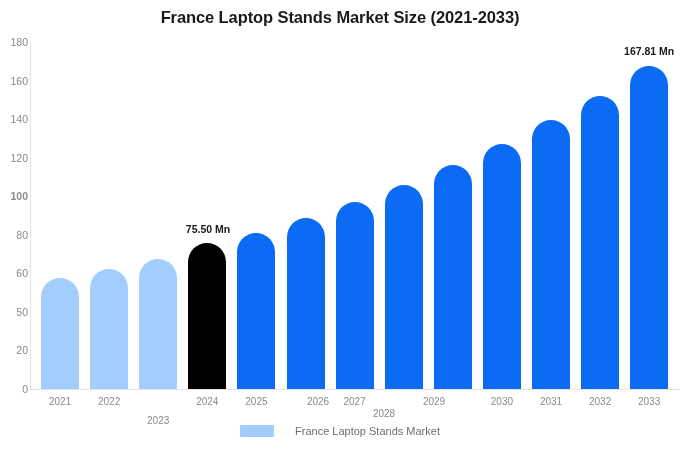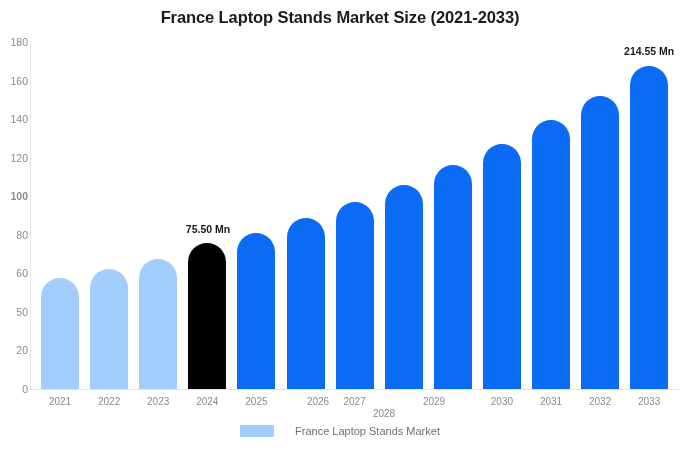--- a/index.html
+++ b/index.html
@@ -141,21 +141,21 @@
       <div class="y-tick" style="top: 80.5556px;">160</div>
       <div class="y-tick" style="top: 42px;">180</div>
     </div>
 
   <div id="bars-layer">
       <div class="bar" style="left: 41px; width: 38px; height: 111.04px; background: rgb(162, 205, 253);"></div>
       <div class="x-tick" style="left: 41px; width: 38px;">2021</div>
       <div class="bar" style="left: 90.1px; width: 38px; height: 119.908px; background: rgb(162, 205, 253);"></div>
       <div class="x-tick" style="left: 90.1px; width: 38px;">2022</div>
       <div class="bar" style="left: 139.2px; width: 38px; height: 130.125px; background: rgb(162, 205, 253);"></div>
-      <div class="x-tick" style="left: 139.2px; width: 38px;">2023</div>
+      <div class="x-tick" style="left: 139.2px; width: 38px; margin-top: 19px;">2023</div>
       <div class="bar" style="left: 188.3px; width: 38px; height: 145.547px; background: rgb(0, 0, 0);"></div>
       <div class="x-tick" style="left: 188.3px; width: 38px;">2024</div>
       <div class="bar-annotation" style="top: 223.453px; left: 208px; transform: translateX(-50%);">75.50 Mn</div>
       <div class="bar" style="left: 237.4px; width: 38px; height: 155.764px; background: rgb(11, 107, 245);"></div>
       <div class="x-tick" style="left: 237.4px; width: 38px;">2025</div>
       <div class="bar" style="left: 286.5px; width: 38px; height: 170.994px; background: rgb(11, 107, 245);"></div>
       <div class="x-tick" style="left: 299px; width: 38px;">2026</div>
       <div class="bar" style="left: 335.6px; width: 38px; height: 186.802px; background: rgb(11, 107, 245);"></div>
       <div class="x-tick" style="left: 335.6px; width: 38px;">2027</div>
       <div class="bar" style="left: 384.7px; width: 38px; height: 204.344px; background: rgb(11, 107, 245);"></div>
@@ -163,21 +163,21 @@
       <div class="bar" style="left: 433.8px; width: 38px; height: 224.008px; background: rgb(11, 107, 245);"></div>
       <div class="x-tick" style="left: 415px; width: 38px;">2029</div>
       <div class="bar" style="left: 482.9px; width: 38px; height: 245.406px; background: rgb(11, 107, 245);"></div>
       <div class="x-tick" style="left: 482.9px; width: 38px;">2030</div>
       <div class="bar" style="left: 532px; width: 38px; height: 268.925px; background: rgb(11, 107, 245);"></div>
       <div class="x-tick" style="left: 532px; width: 38px;">2031</div>
       <div class="bar" style="left: 581.1px; width: 38px; height: 293.408px; background: rgb(11, 107, 245);"></div>
       <div class="x-tick" style="left: 581.1px; width: 38px;">2032</div>
       <div class="bar" style="left: 630.2px; width: 38px; height: 323.5px; background: rgb(11, 107, 245);"></div>
       <div class="x-tick" style="left: 630.2px; width: 38px;">2033</div>
-      <div class="bar-annotation" style="top: 45.4996px; left: 649.2px; transform: translateX(-50%);">214.55 Mn</div>
+      <div class="bar-annotation" style="top: 45.4996px; left: 649.2px; transform: translateX(-50%);">167.81 Mn</div>
     </div>
 
   <div id="legend">
       <div class="legend-swatch" style="background: rgb(162, 205, 253);"></div>
       <div class="legend-label">France Laptop Stands Market</div>
     </div>
 
 </div>
 
 </body></html>

